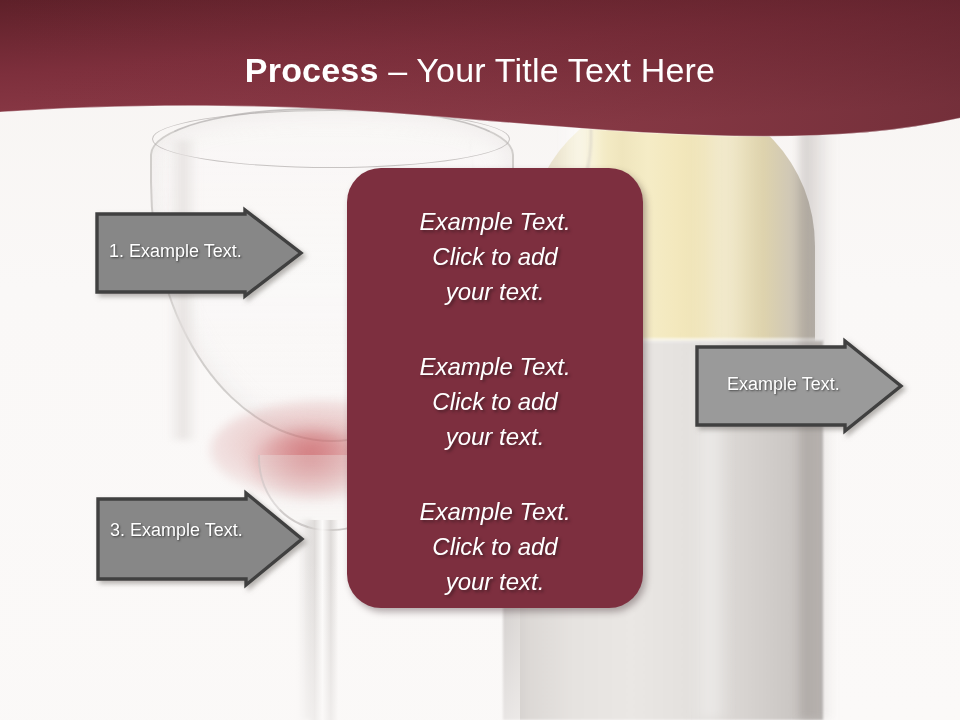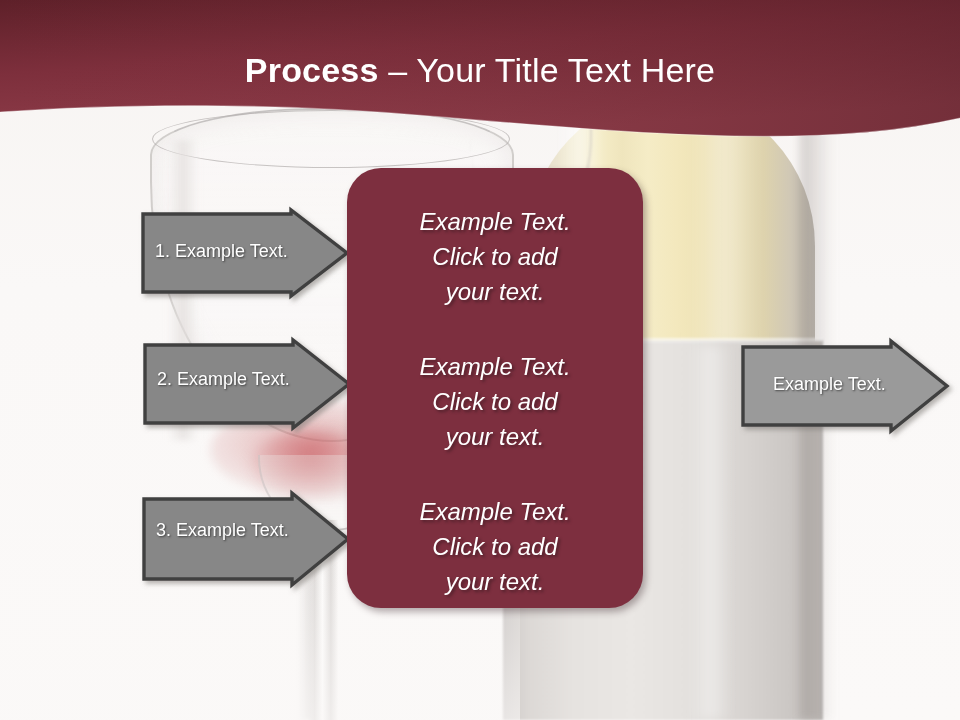--- a/index.html
+++ b/index.html
@@ -252,21 +252,20 @@
     letter-spacing: 0.2px;
     white-space: nowrap;
   }
   .title .tbold { font-weight: bold; }
   .title .tnorm { font-weight: normal; }
 
   
   .arrow {
     position: absolute;
     z-index: 10;
-    margin-left: 46px;
   }
   .arrow svg { display: block; overflow: visible; }
   .arrow .alabel {
     position: absolute;
     top: 0;
     left: 0;
     display: flex;
     align-items: center;
     color: #ffffff;
     font-size: 18px;
@@ -371,31 +370,20 @@
       <defs>
         <filter id="arShadow1" x="-20%" y="-20%" width="150%" height="150%">
           <feDropShadow dx="3" dy="3" stdDeviation="2.4" flood-color="#7a7470" flood-opacity="0.55"></feDropShadow>
         </filter>
       </defs>
       <polygon points="2,6 150,6 150,2 206,45 150,88 150,84 2,84" fill="#878787" stroke="#404040" stroke-width="3.4" stroke-linejoin="miter" filter="url(#arShadow1)"></polygon>
     </svg>
     <span class="alabel">1. Example Text.</span>
   </div>
 
-  <div class="arrow" id="arrow-2">
-    <svg width="212" height="100" viewBox="0 0 212 100" xmlns="http://www.w3.org/2000/svg">
-      <defs>
-        <filter id="arShadow2" x="-20%" y="-20%" width="150%" height="150%">
-          <feDropShadow dx="3" dy="3" stdDeviation="2.4" flood-color="#7a7470" flood-opacity="0.55"></feDropShadow>
-        </filter>
-      </defs>
-      <polygon points="2,9 150,9 150,4 206,48 150,92 150,87 2,87" fill="#878787" stroke="#404040" stroke-width="3.4" stroke-linejoin="miter" filter="url(#arShadow2)"></polygon>
-    </svg>
-    <span class="alabel">2. Example Text.</span>
-  </div>
 
   <div class="arrow" id="arrow-3">
     <svg width="212" height="108" viewBox="0 0 212 108" xmlns="http://www.w3.org/2000/svg">
       <defs>
         <filter id="arShadow3" x="-20%" y="-20%" width="150%" height="150%">
           <feDropShadow dx="3" dy="3" stdDeviation="2.4" flood-color="#7a7470" flood-opacity="0.55"></feDropShadow>
         </filter>
       </defs>
       <polygon points="2,12 150,12 150,6 206,52 150,98 150,92 2,92" fill="#878787" stroke="#404040" stroke-width="3.4" stroke-linejoin="miter" filter="url(#arShadow3)"></polygon>
     </svg>

